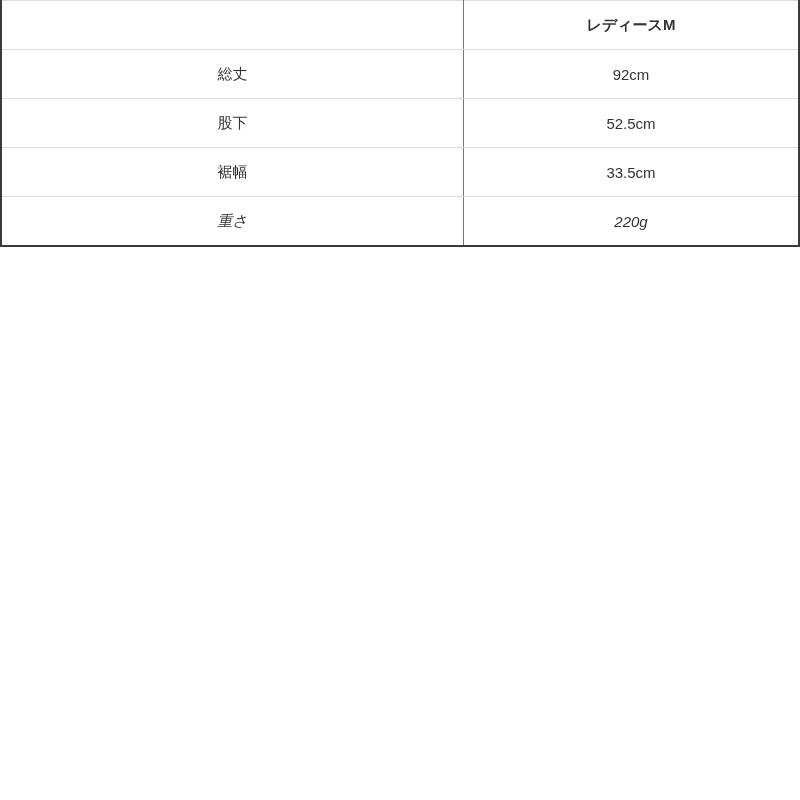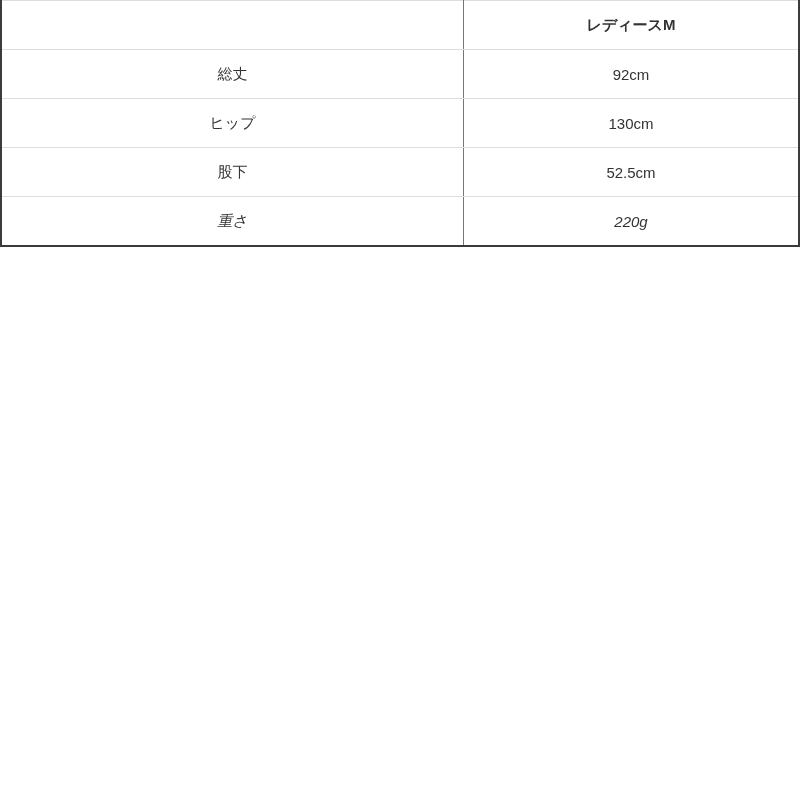--- a/index.html
+++ b/index.html
@@ -59,25 +59,25 @@
       <th></th>
       <th>レディースM</th>
     </tr>
   </thead>
   <tbody>
     <tr>
       <td>総丈</td>
       <td>92cm</td>
     </tr>
     <tr>
-      <td>ヒップ</td>
-      <td>130cm</td>
+      <td>股下</td>
+      <td>52.5cm</td>
     </tr>
     <tr>
-      <td>股下</td>
-      <td>52.5cm</td>
+      <td>裾幅</td>
+      <td>33.5cm</td>
     </tr>
     <tr>
       <td>重さ</td>
       <td>220g</td>
     </tr>
   </tbody>
 </table>
 
 </body></html>

